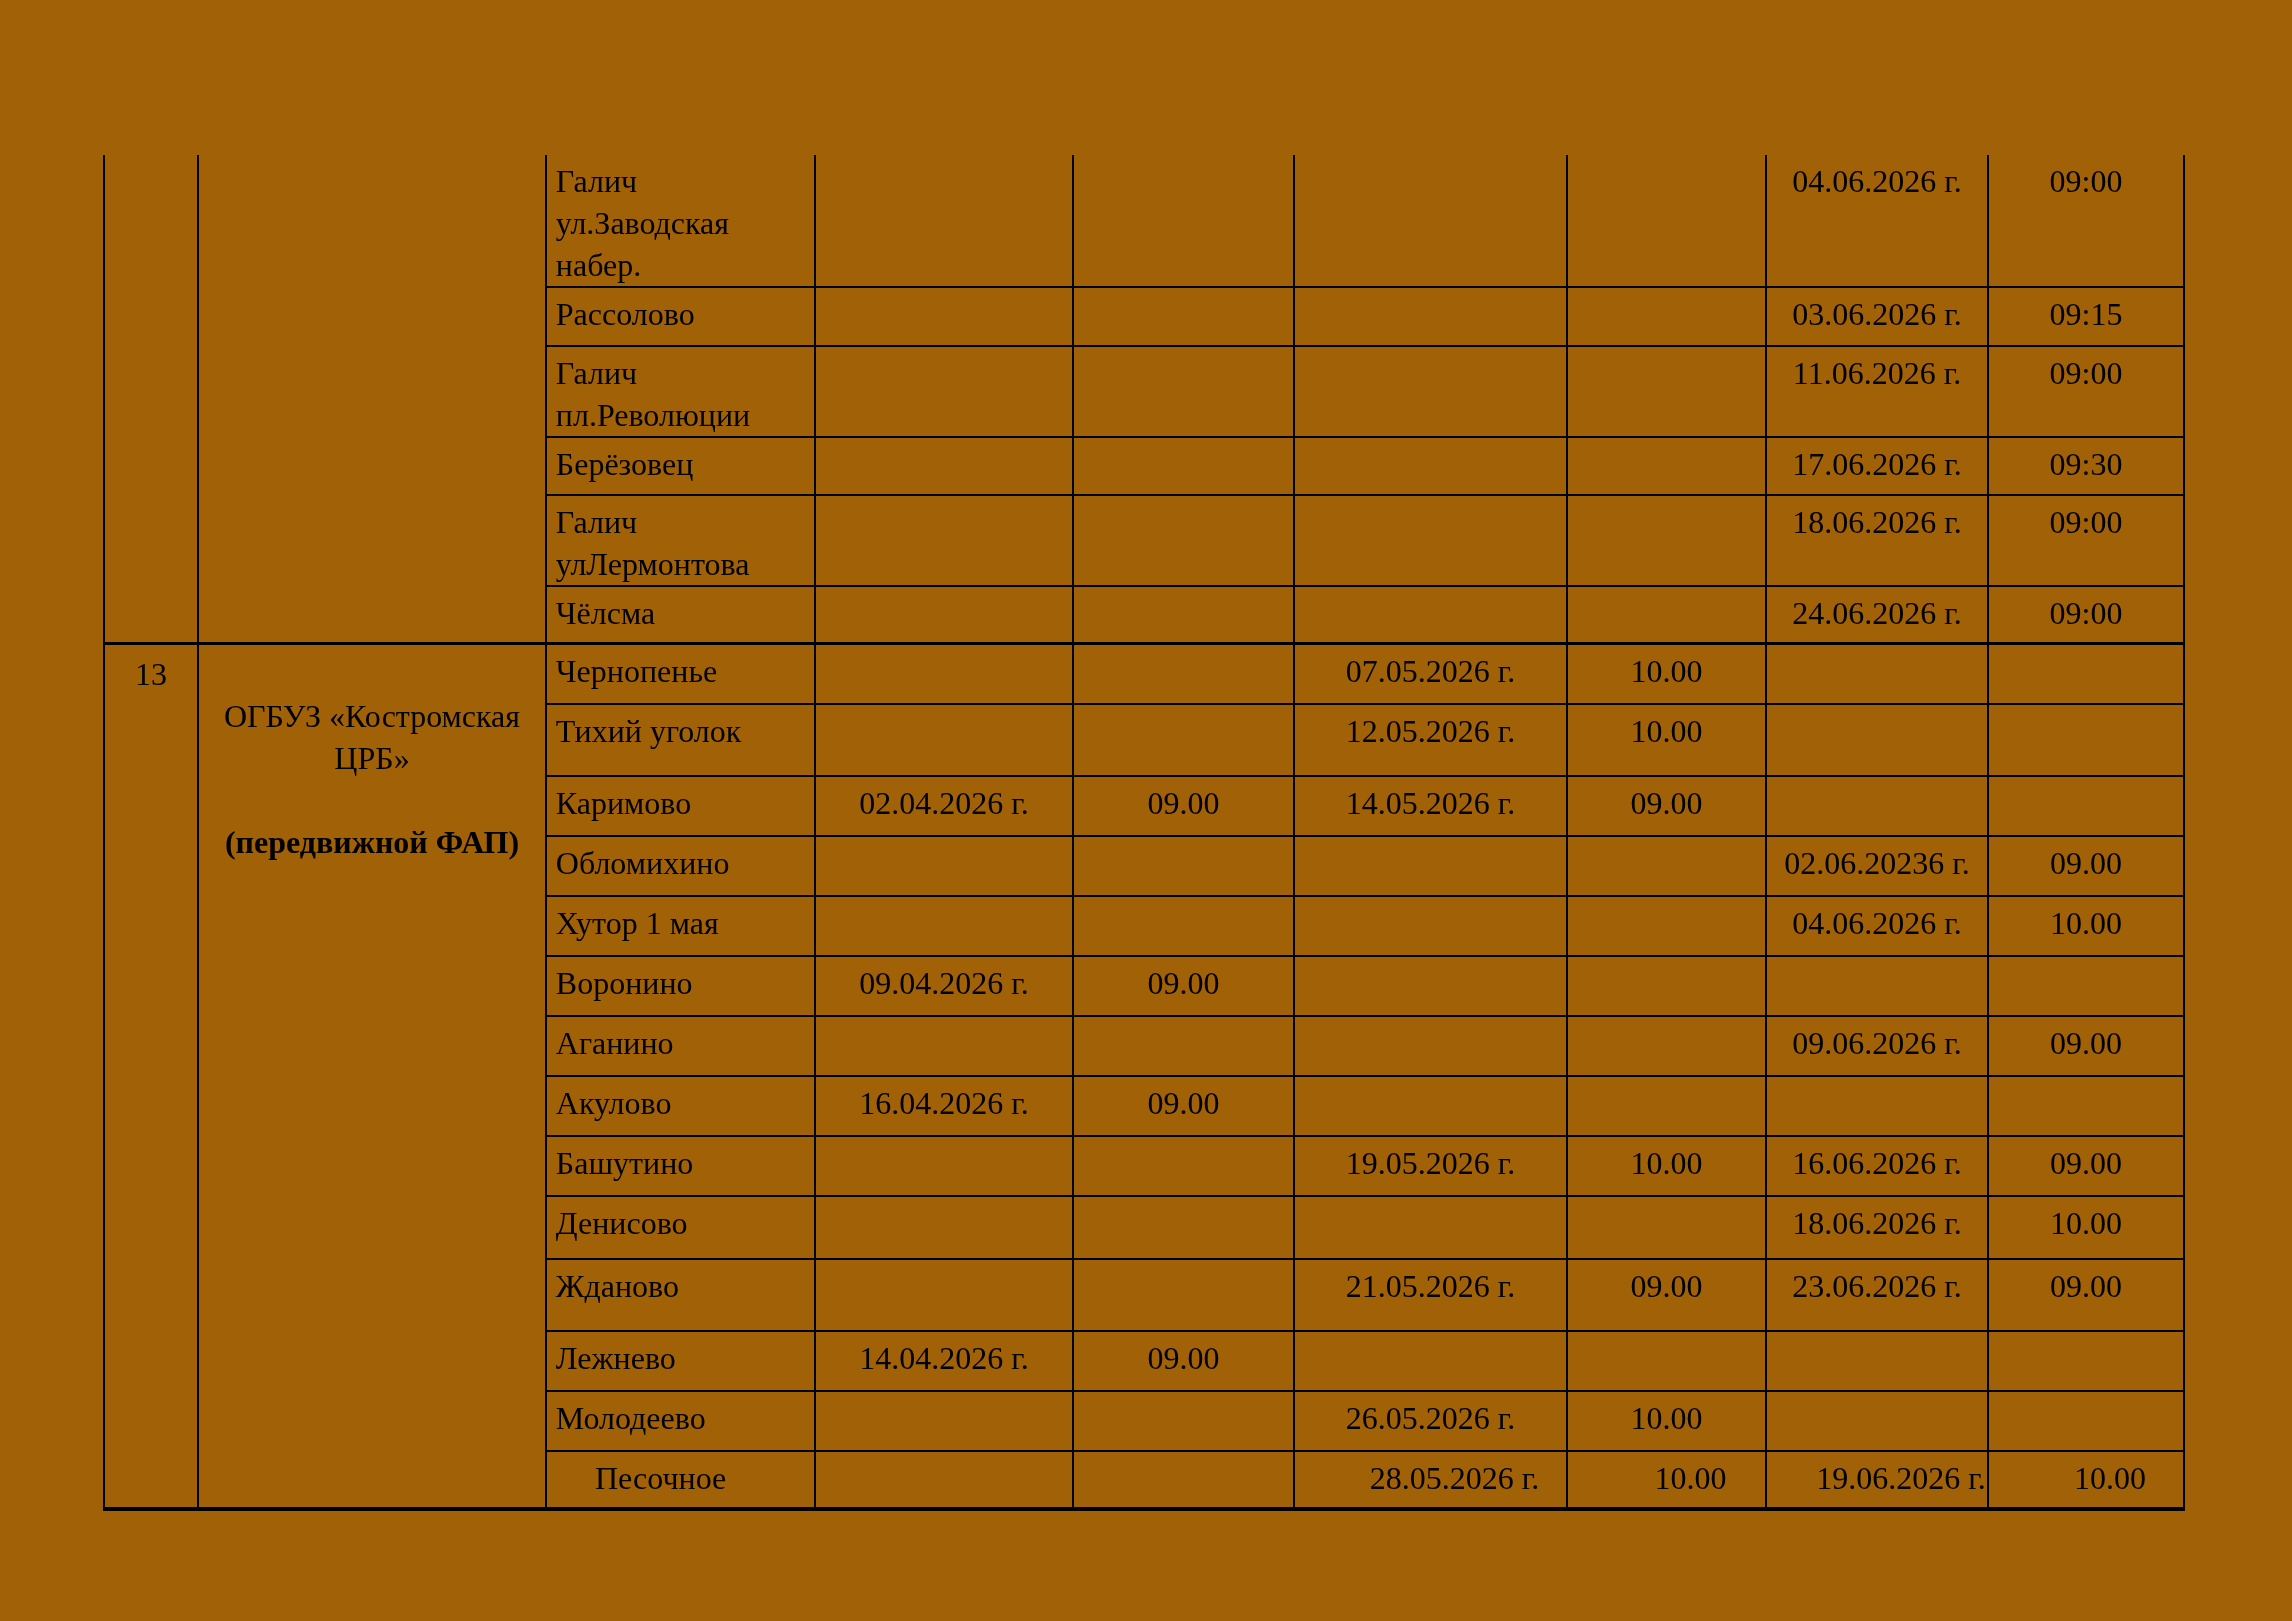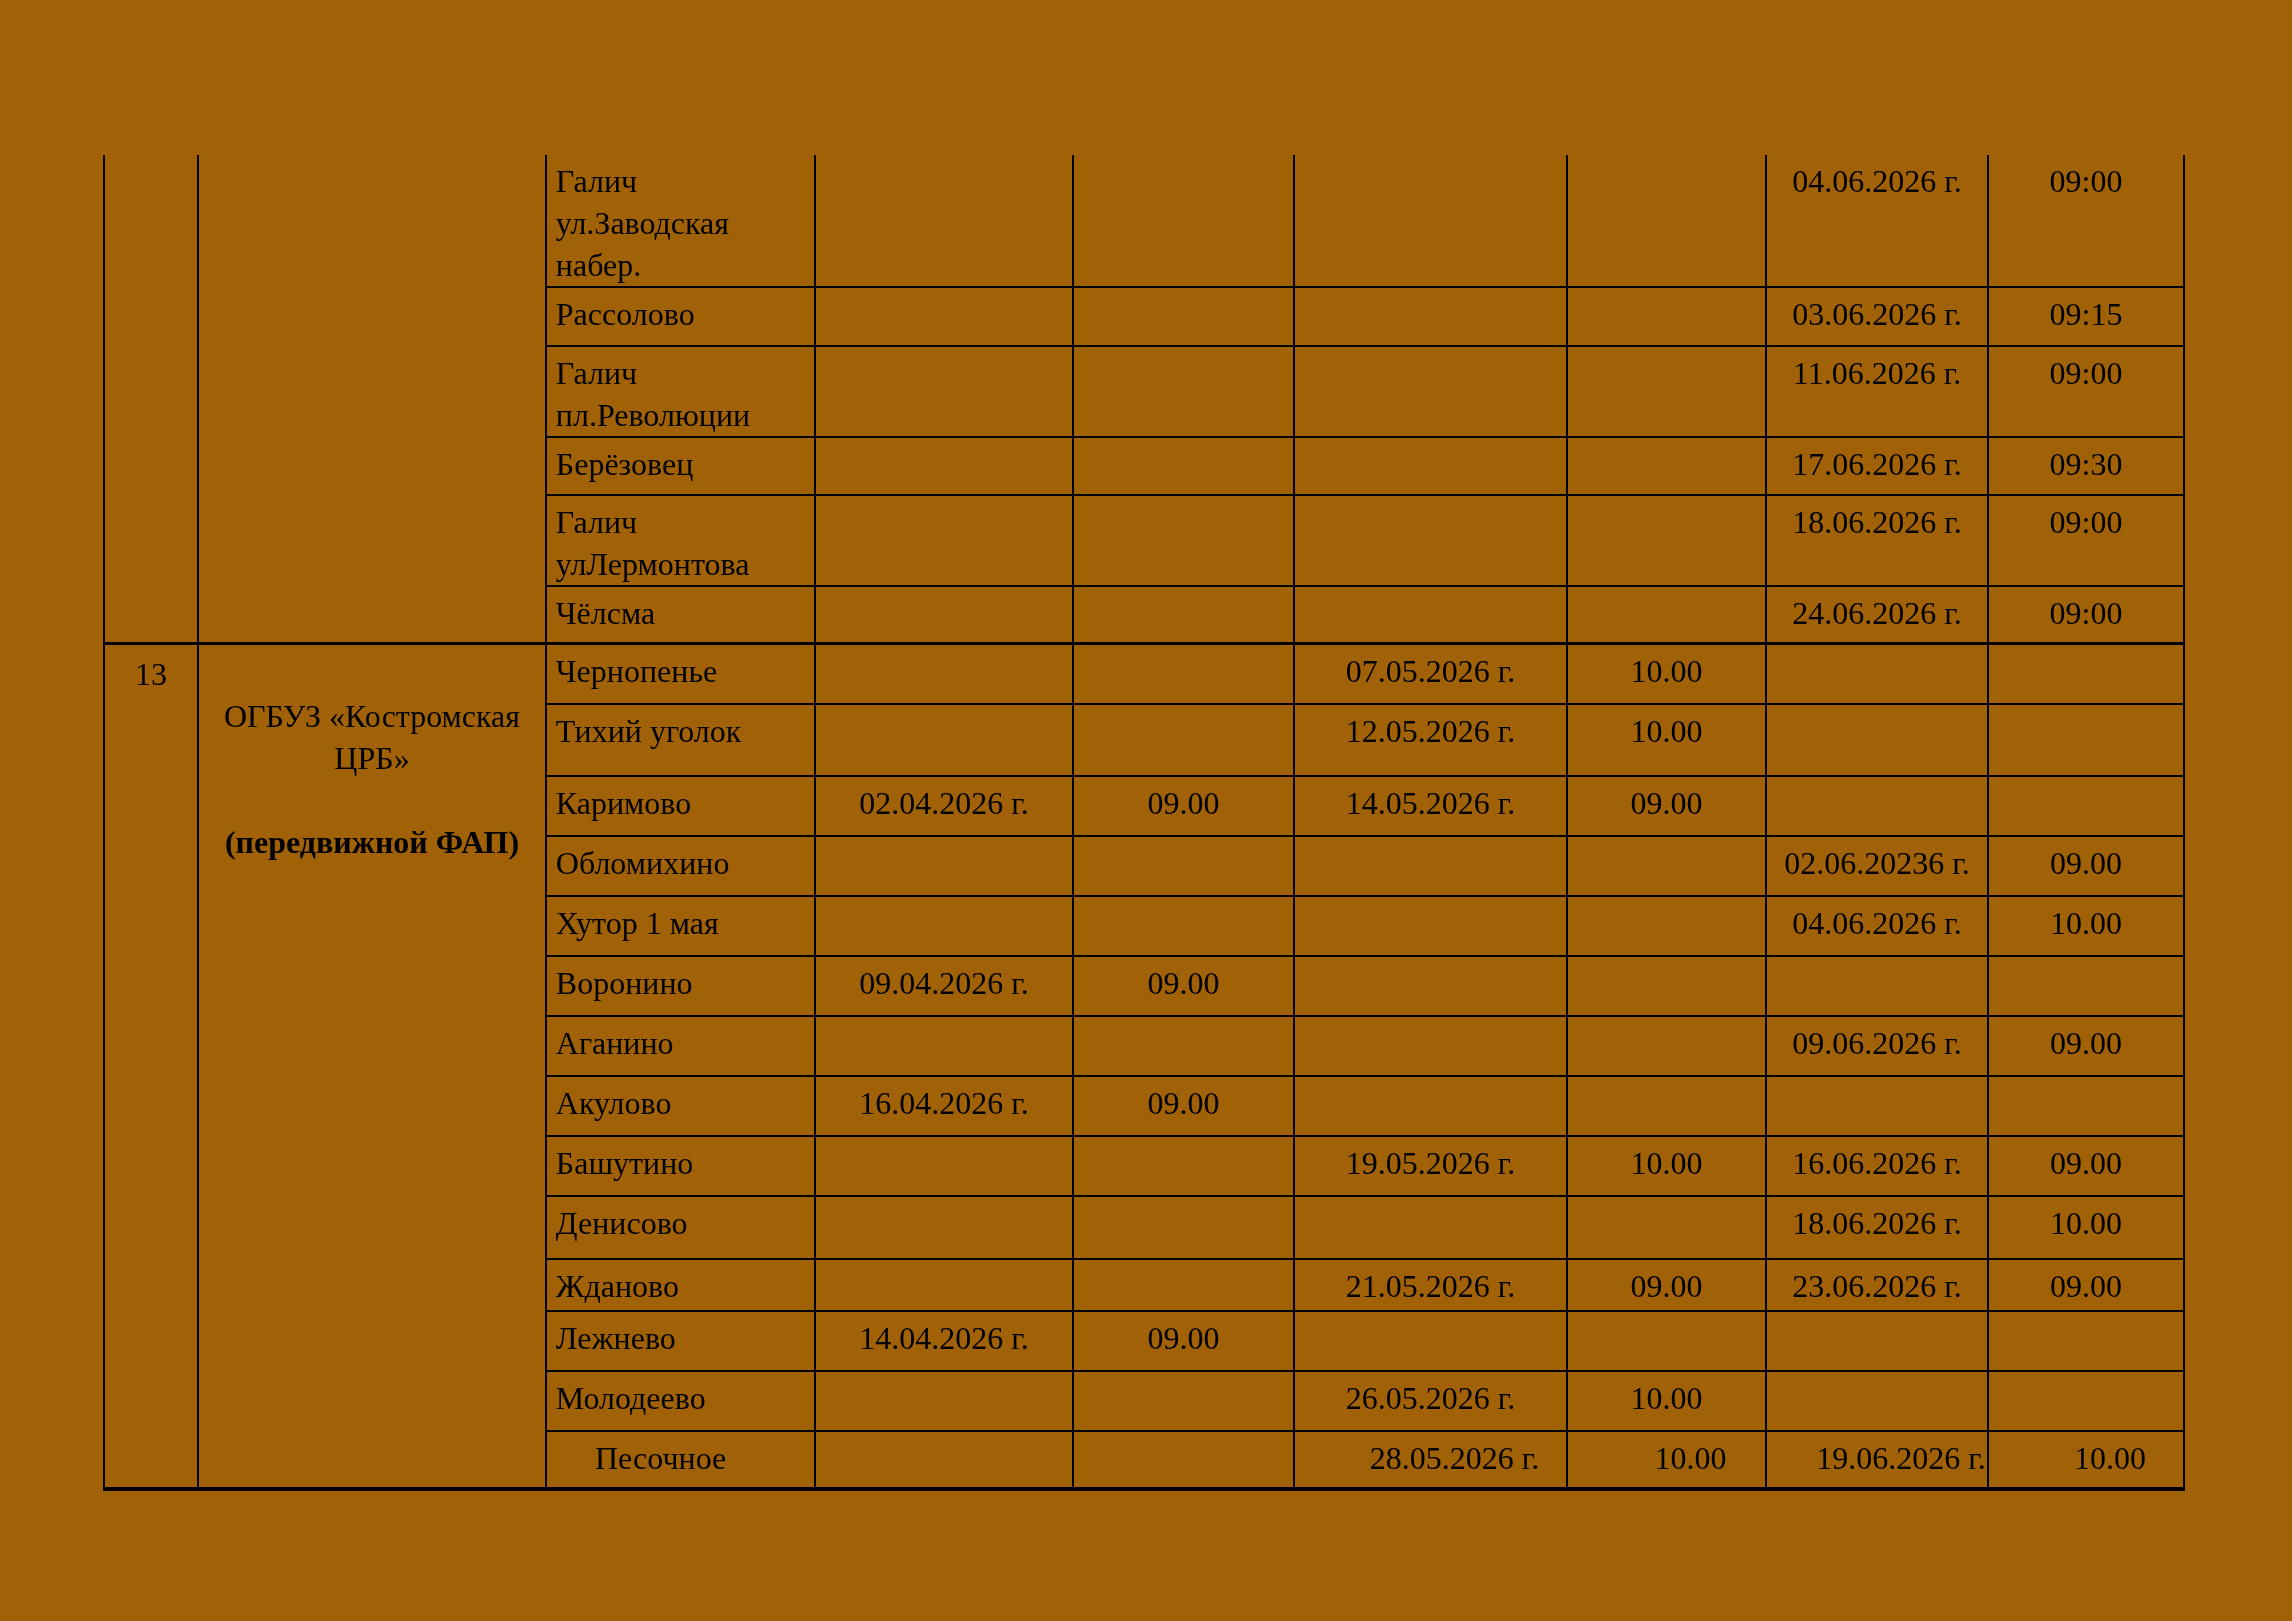--- a/index.html
+++ b/index.html
@@ -231,21 +231,21 @@
     </tr>
     <tr style="height:63px">
       <td class="loc">Денисово</td>
       <td class="ctr"></td>
       <td class="ctr"></td>
       <td class="ctr"></td>
       <td class="ctr"></td>
       <td class="ctr">18.06.2026 г.</td>
       <td class="ctr">10.00</td>
     </tr>
-    <tr style="height:52px">
+    <tr style="height:72px">
       <td class="loc">Жданово</td>
       <td class="ctr"></td>
       <td class="ctr"></td>
       <td class="ctr">21.05.2026 г.</td>
       <td class="ctr">09.00</td>
       <td class="ctr">23.06.2026 г.</td>
       <td class="ctr">09.00</td>
     </tr>
     <tr style="height:60px">
       <td class="loc">Лежнево</td>

